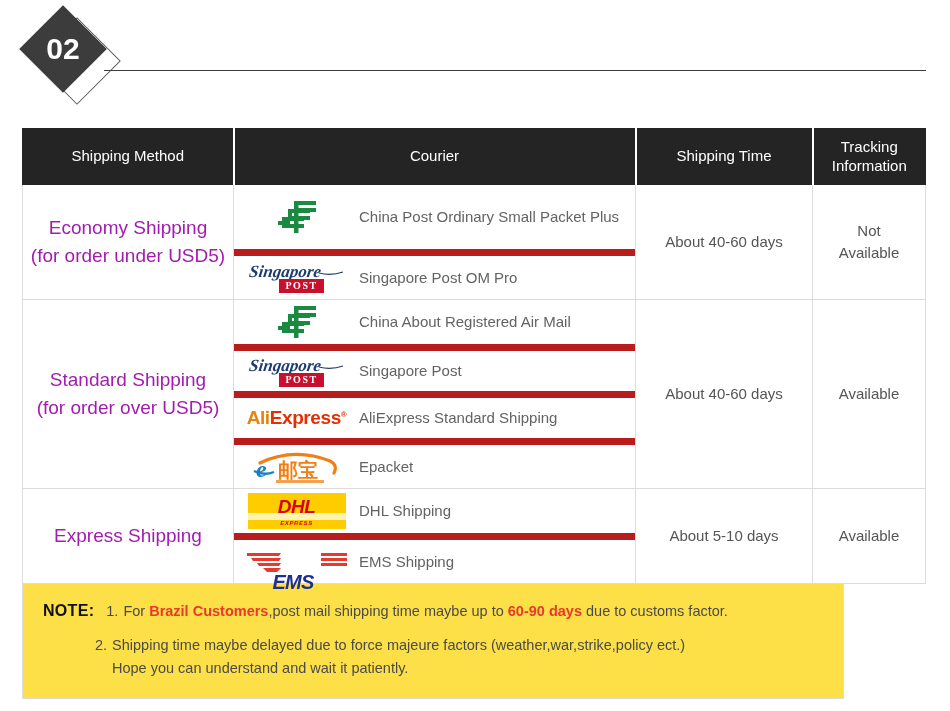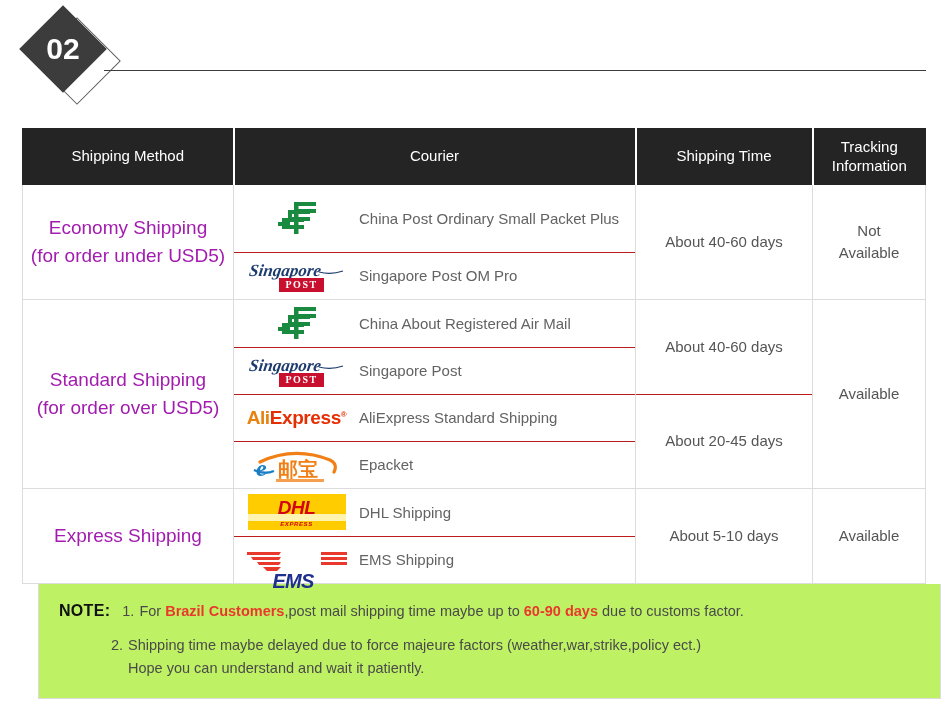--- a/index.html
+++ b/index.html
@@ -133,21 +133,21 @@
     padding: 6px 4px;
   }
   
   table.inner {
     border-collapse: collapse;
     width: 100%;
     table-layout: fixed;
   }
   table.inner td {
     border: none;
-    border-bottom: 1px solid #b91c1c;
+    border-bottom: 7px solid #b91c1c;
     padding: 0;
     vertical-align: middle;
   }
   table.inner tr:last-child td { border-bottom: none; }
 
   .sub-row-h2 { height: 67px; }
   .sub-row-h1 { height: 47px; }
 
   
   .logo { display: inline-block; vertical-align: middle; }
@@ -238,24 +238,23 @@
     font-style: italic;
     letter-spacing: -0.8px;
     font-family: "Liberation Sans", sans-serif;
     margin-top: 23px;
   }
 
   
   .note-box {
     border: 1px solid #dcdcdc;
     border-top: none;
-    width: 903px;
+    width: 822px;
     padding: 14px 18px 18px 20px;
-    background: #bef264;
-    margin-left: 16px;
+    background: #fde047;
   }
   .note-line1 {
     display: flex;
     align-items: baseline;
     font-size: 14.5px;
     color: #4a4a4a;
     line-height: 1.6;
   }
   .note-label {
     color: #111111;
@@ -410,23 +409,20 @@
               </tr>
             </tbody>
               </table>
           </td>
           <td style="padding:0;">
             <table class="inner">
               <tbody>
                   <tr style="height:94px;">
                 <td class="time-cell">About 40-60 days</td>
               </tr>
-              <tr style="height:94px;">
-                <td class="time-cell">About 20-45 days</td>
-              </tr>
             </tbody>
               </table>
           </td>
           <td class="track-cell">Available</td>
         </tr>
 
         <tr>
           <td class="method-cell">
             <div>Express Shipping</div>
           </td>

